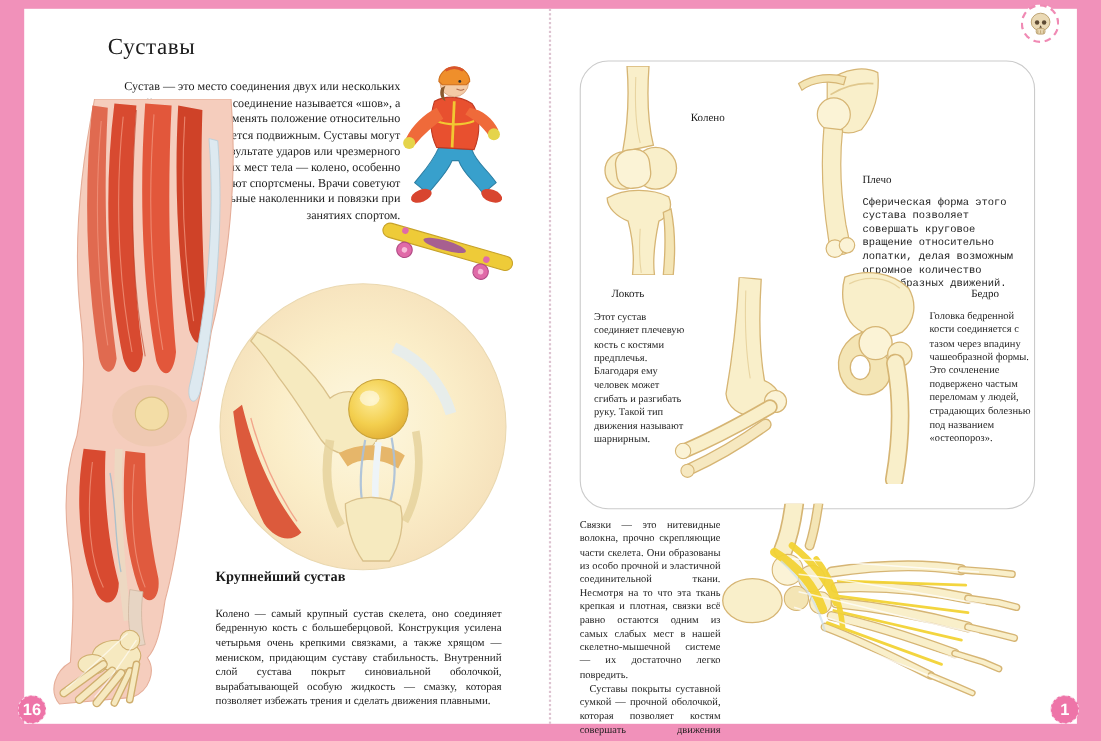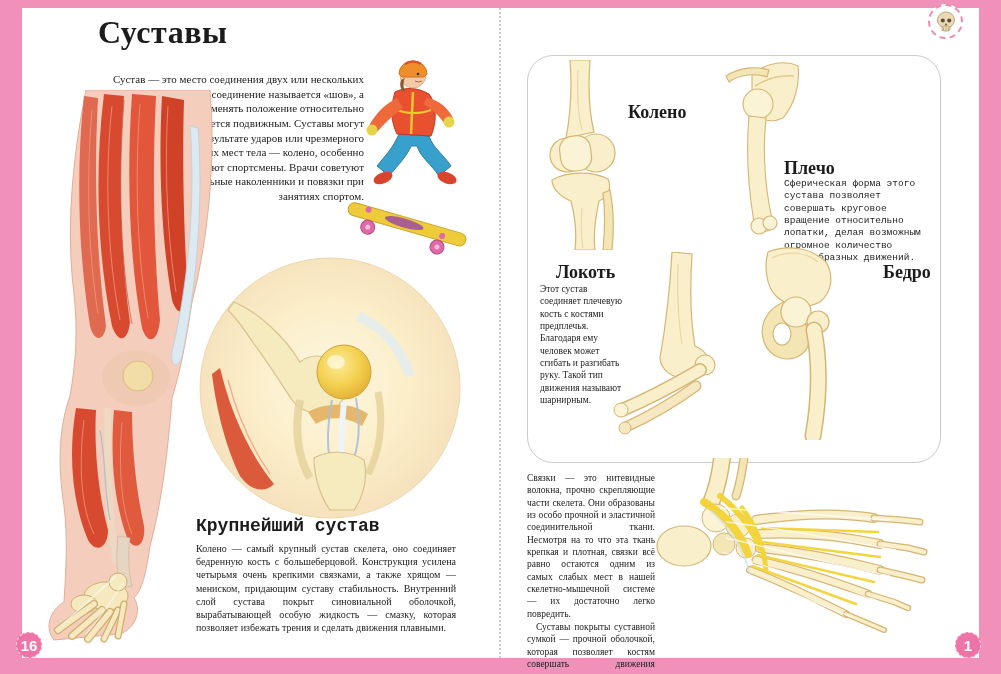--- a/index.html
+++ b/index.html
@@ -6,33 +6,33 @@
   body { background:#ffffff; }
   .spread {
     position:relative; width:1001px; height:674px;
     background:#f191ba; overflow:hidden;
     font-family:"Liberation Serif", serif; color:#1c1c1c;
   }
   .paper { position:absolute; left:22px; top:8px; width:957px; height:650px; background:#ffffff; }
   .fold  { position:absolute; left:499px; top:8px; height:650px; width:0; border-left:2px dotted #ddc2d0; }
 
   
-  .page-title { position:absolute; left:98px; top:14px; font-size:32px; font-weight:700; letter-spacing:.5px; }
+  .page-title { position:absolute; left:98px; top:30px; font-size:21px; font-weight:400; letter-spacing:.5px; }
   .intro { position:absolute; left:84px; top:72px; width:280px; font-size:11px; line-height:1.33; text-align:right; }
   .skater-illo { position:absolute; left:345px; top:50px; width:140px; height:218px; }
   .leg-illo { position:absolute; left:20px; top:90px; width:240px; height:556px; }
   .inset-illo { position:absolute; left:192px; top:250px; width:276px; height:276px; }
   .feature { position:absolute; left:196px; top:516px; width:260px; }
-  .feature h3 { font-size:18px; font-weight:700; margin-bottom:6px;font-family:Liberation Mono, monospace; }
+  .feature h3 { font-size:13px; font-weight:700; margin-bottom:20px; }
   .feature p { font-size:10px; line-height:1.32; text-align:justify; }
 
   
   .panel-frame { position:absolute; left:527px; top:55px; width:414px; height:408px;
                  border:1.5px solid #cbcbcb; border-radius:26px; }
-  .pt { position:absolute; font-size:18px; font-weight:700; }
+  .pt { position:absolute; font-size:10px; font-weight:400; }
   .pb { position:absolute; font-size:9.5px; line-height:1.3; }
   .knee-illo     { position:absolute; left:534px; top:60px;  width:90px;  height:190px; }
   .pos-knee-t    { left:628px; top:102px; }
   .pos-knee-b    { left:628px; top:122px; width:100px; }
   .shoulder-illo { position:absolute; left:722px; top:58px;  width:82px;  height:180px; }
   .pos-shoulder-t{ left:784px; top:158px; }
   .pos-shoulder-b{ left:784px; top:178px; width:152px;font-family:Liberation Mono, monospace; }
   .pos-elbow-t   { left:556px; top:262px; }
   .pos-elbow-b   { left:540px; top:283px; width:88px; }
   .elbow-illo    { position:absolute; left:612px; top:252px; width:124px; height:184px; }
@@ -251,20 +251,21 @@
         <circle cx="78" cy="76" r="11"></circle>
       </g>
       <g stroke-linecap="round" fill="none">
         <path d="M74,84 C80,116 80,150 73,190" stroke="#d6b574" stroke-width="17"></path>
         <path d="M74,84 C80,116 80,150 73,190" stroke="#f9efca" stroke-width="14"></path>
       </g>
       <path d="M32,12 C48,4 66,6 78,16" stroke="#e8d4a0" stroke-width="1.2" fill="none"></path>
     </svg>
   </div>
   <h3 class="pt pos-hip-t">Бедро</h3>
+  <p class="pb pos-hip-b">Головка бедренной кости соединяется с тазом через впадину чашеобразной формы. Это сочленение подвержено частым переломам у людей, страдающих болезнью под названием «остеопороз».</p>
 
   <div class="ligaments">
     <p>Связки — это нитевидные волокна, прочно скрепляющие части скелета. Они образованы из особо прочной и эластичной соединительной ткани. Несмотря на то что эта ткань крепкая и плотная, связки всё равно остаются одним из самых слабых мест в нашей скелетно-мышечной системе — их достаточно легко повредить.</p>
     <p>Суставы покрыты суставной сумкой — прочной оболочкой, которая позволяет костям совершать движения относительно друг друга, а также препятствует их чрезмерному смещению.</p>
   </div>
 
   <div class="foot-illo">
     <svg viewBox="0 0 290 196">
       <g stroke-linecap="round" fill="none">
         <path d="M72,0 C70,16 67,30 62,42" stroke="#d6b574" stroke-width="18"></path>

